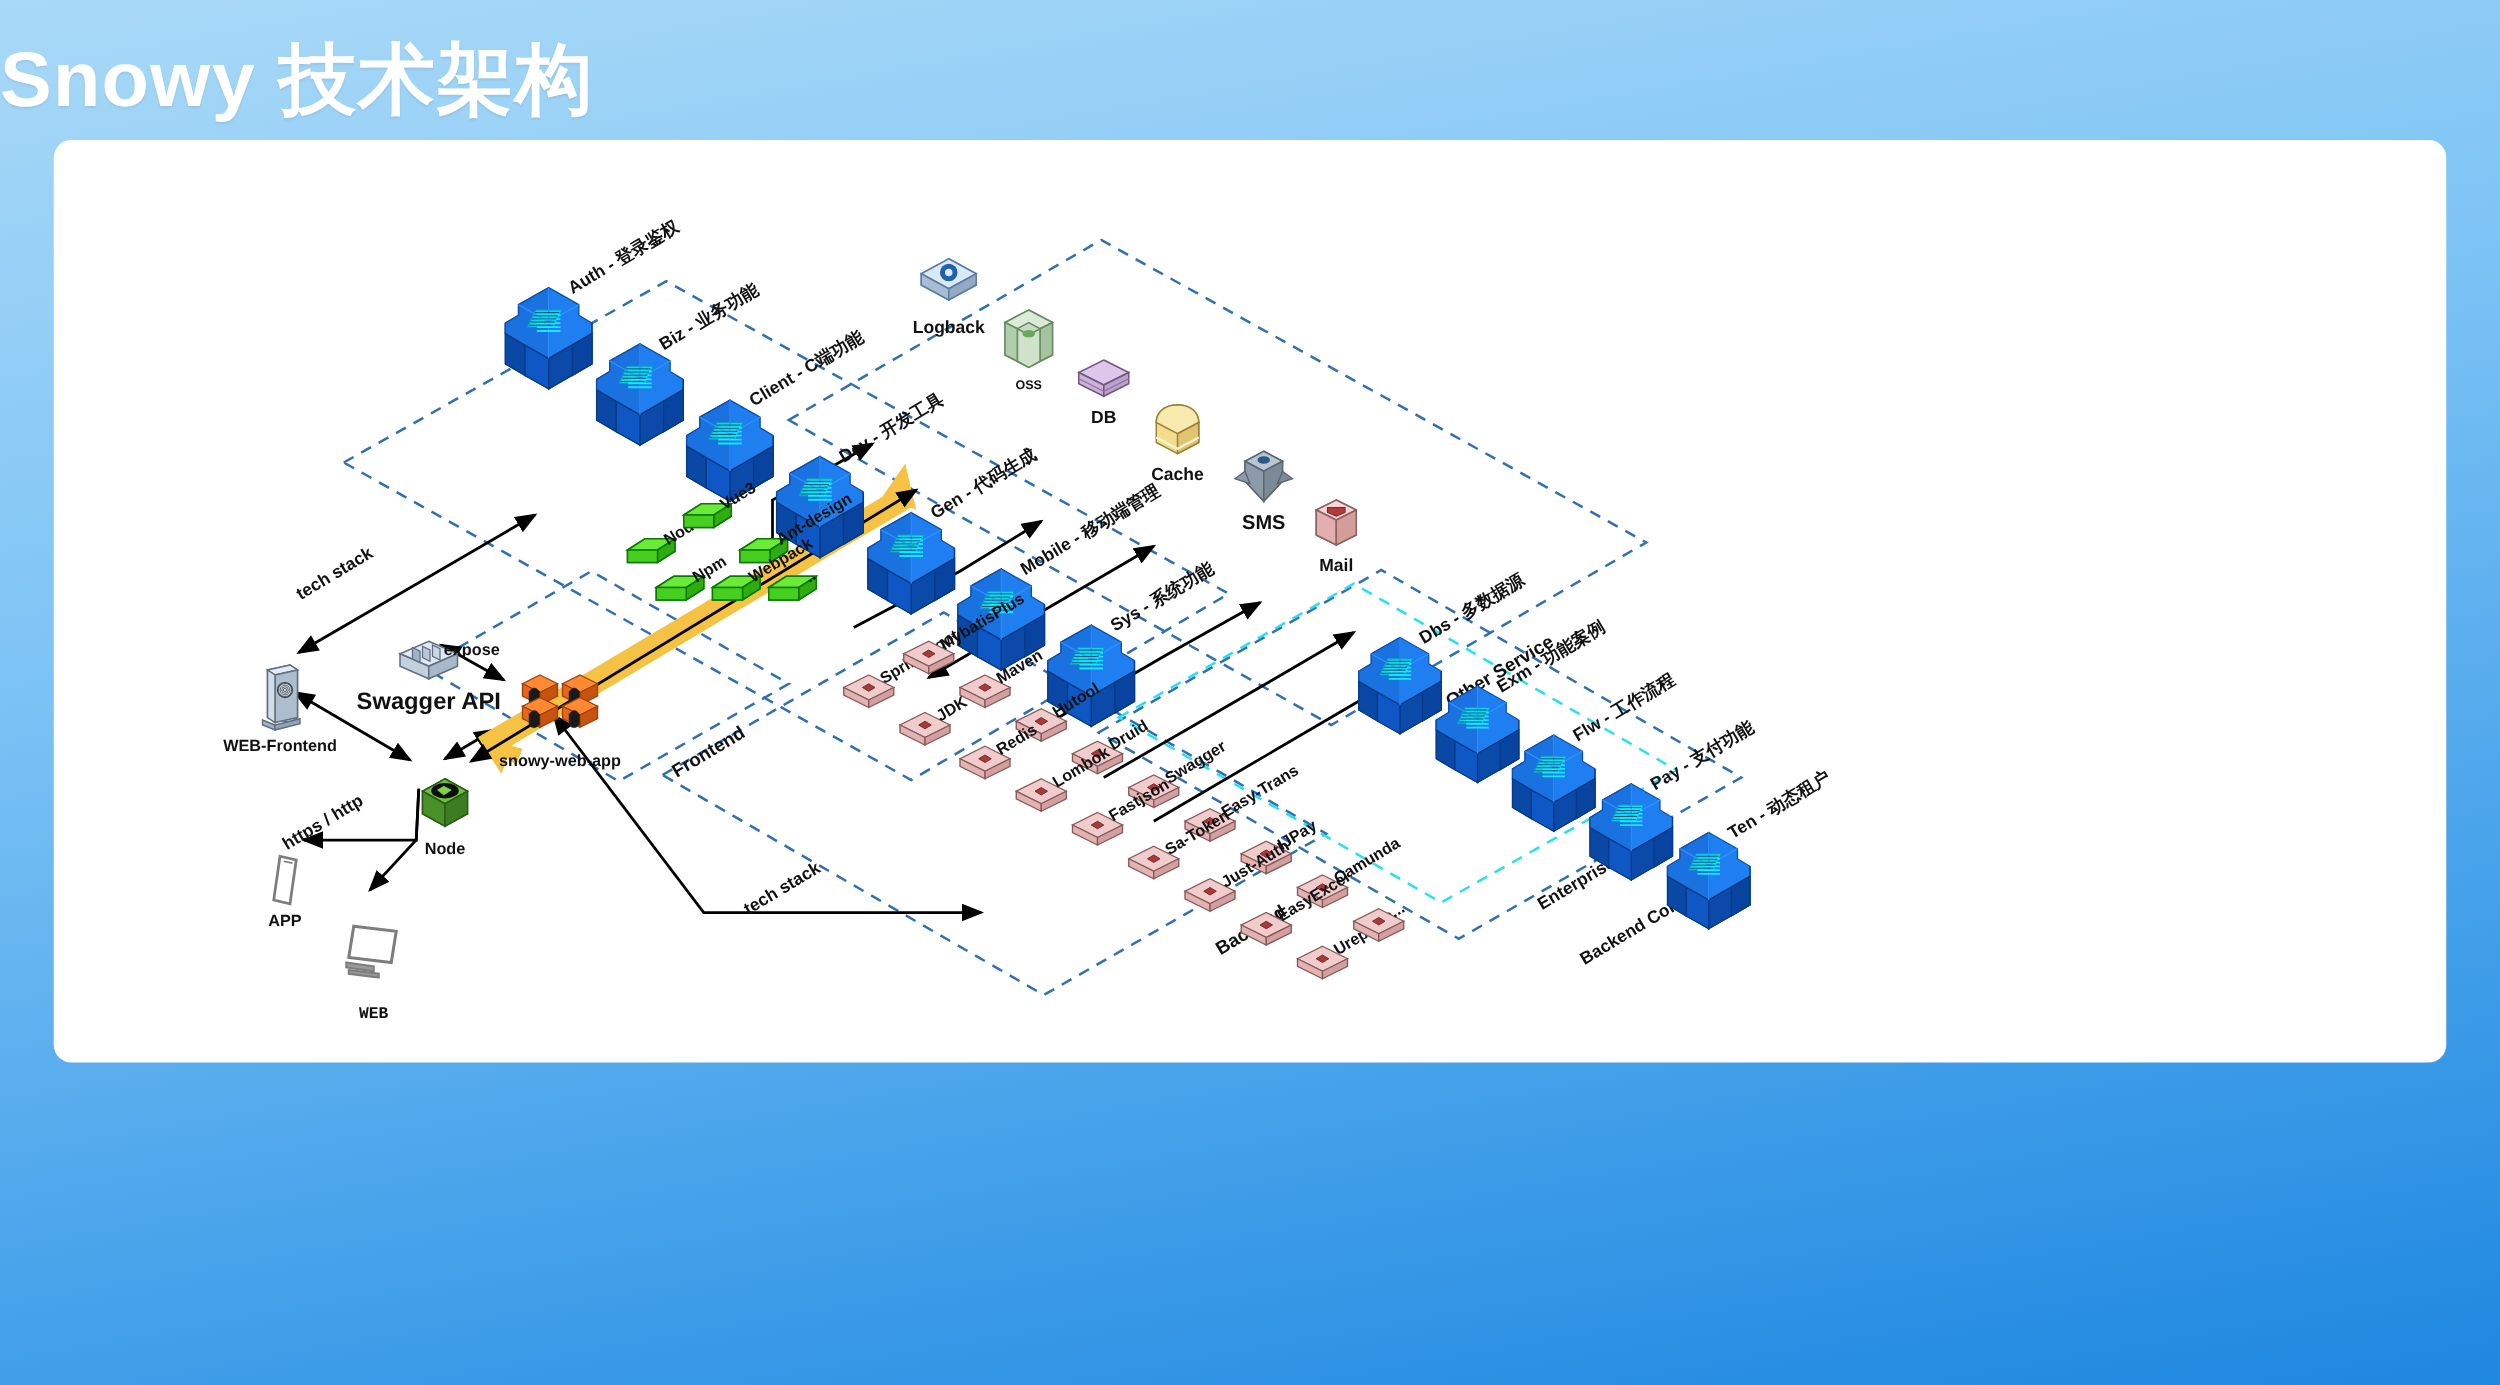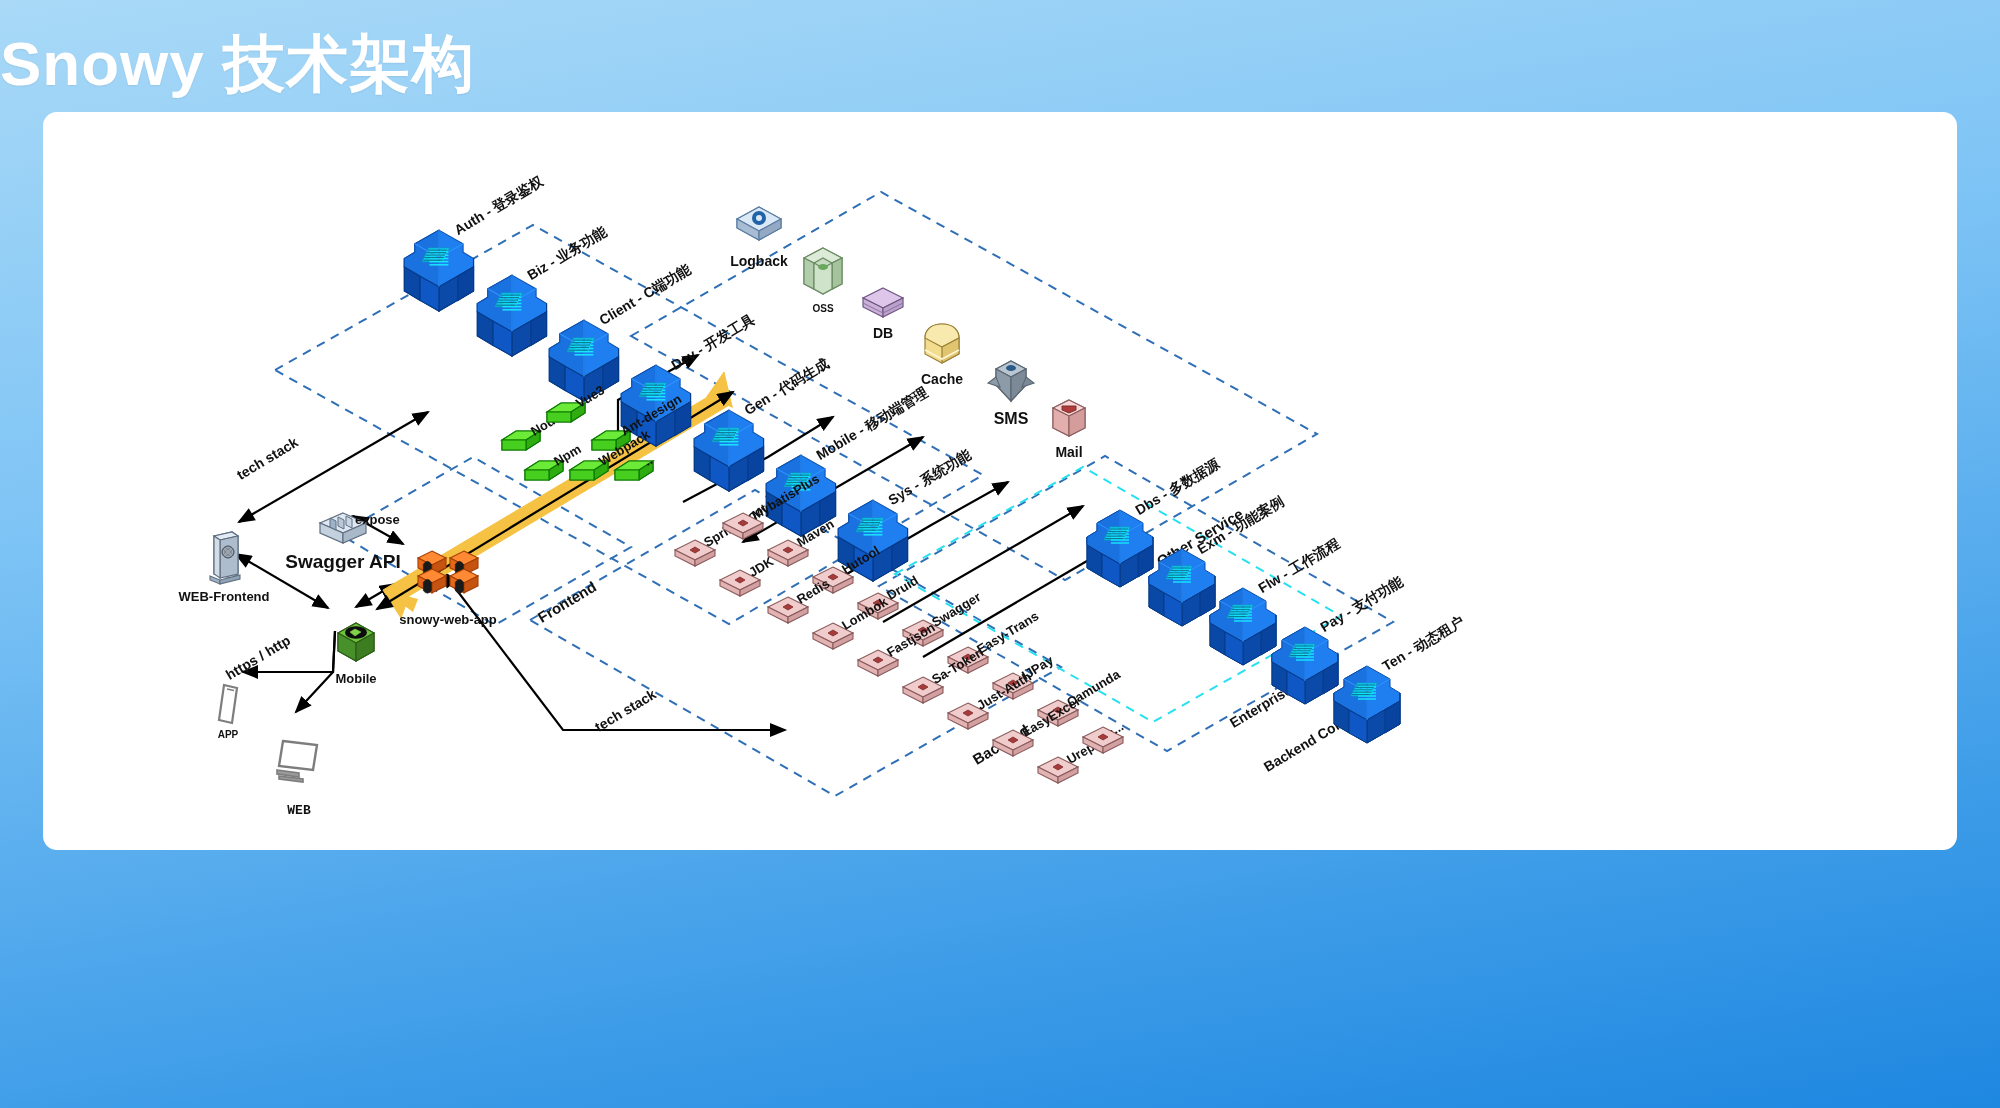--- a/index.html
+++ b/index.html
@@ -847,21 +847,21 @@
             <path d="M27,3 L50,13 L27,23 L4,13 Z" fill="#dfe8f2" stroke="#5f6f80" stroke-width="1.2"></path>
             <path d="M4,13 L27,23 L27,33 L4,23 Z" fill="#c3d0de" stroke="#5f6f80" stroke-width="1.2"></path>
             <path d="M27,23 L50,13 L50,23 L27,33 Z" fill="#aab9ca" stroke="#5f6f80" stroke-width="1.2"></path>
             <path d="M14,8 L20,11 L20,20 L14,17 Z" fill="#9fb3c8" stroke="#5f6f80" stroke-width="1"></path>
             <path d="M22,7 L28,10 L28,19 L22,16 Z" fill="#b9c8d8" stroke="#5f6f80" stroke-width="1"></path>
             <path d="M30,6 L36,9 L36,18 L30,15 Z" fill="#c9d6e4" stroke="#5f6f80" stroke-width="1"></path>
           </svg>
         </div>
         <div class="nlabel" style="left: 50%; top: 100%; margin-top: 3px; transform: translateX(-50%); font-size: 19px;">Swagger API</div>
       </div>
-      <div class="node" style="left: 363px; top: 435px;">
+      <div class="node" style="left: 363px; top: 424px;">
         <div>
           <svg width="84" height="62" viewBox="0 0 84 62" style="display: block;">
             <g>
               <path d="M26,4 L40,11 L26,18 L12,11 Z" fill="#ff8a33" stroke="#a43f05" stroke-width="1.1"></path>
               <path d="M12,11 L26,18 L26,27.8 L12,20.8 Z" fill="#e5681a" stroke="#a43f05" stroke-width="1.1"></path>
               <path d="M26,18 L40,11 L40,20.8 L26,27.8 Z" fill="#c65410" stroke="#a43f05" stroke-width="1.1"></path>
               <path d="M17.32,17.299999999999997 q4.2,-5.88 8.12,-0.05 l0,8.4 q-4.2,5.04 -8.12,0.05 Z" fill="#1a1a1a" stroke="#1a1a1a" stroke-width="0.5"></path>
             </g>
             <g>
               <path d="M58,4 L72,11 L58,18 L44,11 Z" fill="#ff8a33" stroke="#a43f05" stroke-width="1.1"></path>
@@ -889,30 +889,30 @@
         <div>
           <svg width="50" height="48" viewBox="0 0 50 48" style="display: block;">
             <path d="M25,3 L43,13 L43,31 L25,41 L7,31 L7,13 Z" fill="#4e9a2a" stroke="#2d5c16" stroke-width="1.2"></path>
             <path d="M25,3 L43,13 L25,23 L7,13 Z" fill="#6cc43d" stroke="#2d5c16" stroke-width="1.2"></path>
             <path d="M7,13 L25,23 L25,41 L7,31 Z" fill="#47902a" stroke="#2d5c16" stroke-width="1.2"></path>
             <path d="M25,23 L43,13 L43,31 L25,41 Z" fill="#3c7d22" stroke="#2d5c16" stroke-width="1.2"></path>
             <ellipse cx="25" cy="12.5" rx="11" ry="6.2" fill="#0d0d0d"></ellipse>
             <path d="M19,12 L24,9 L30,12 L24,16 Z" fill="#7fd24a" stroke="#7fd24a" stroke-width="0.6"></path>
           </svg>
         </div>
-        <div class="nlabel" style="left: 50%; top: 100%; margin-top: 3px; transform: translateX(-50%); font-size: 13px;">Mobile</div>
+        <div class="nlabel" style="left: 50%; top: 100%; margin-top: 3px; transform: translateX(-50%); font-size: 13px;">Node</div>
       </div>
       <div class="node" style="left: 172px; top: 570px;">
         <div>
           <svg width="26" height="44" viewBox="0 0 26 44" style="display: block;">
             <path d="M9,3 L22,6 L17,41 L4,38 Z" fill="#ffffff" stroke="#7d7d7d" stroke-width="2.2"></path>
             <path d="M12,7 L19,8.5" fill="none" stroke="#7d7d7d" stroke-width="1.4"></path>
           </svg>
         </div>
-        <div class="nlabel" style="left: 50%; top: 100%; margin-top: 3px; transform: translateX(-50%); font-size: 10px;">APP</div>
+        <div class="nlabel" style="left: 50%; top: 100%; margin-top: 3px; transform: translateX(-50%); font-size: 13px;">APP</div>
       </div>
       <div class="node" style="left: 230px; top: 625px;">
         <div>
           <svg width="52" height="46" viewBox="0 0 52 46" style="display: block;">
             <path d="M10,4 L44,8 L40,33 L6,29 Z" fill="#ffffff" stroke="#7d7d7d" stroke-width="2.4"></path>
             <path d="M4,33 L26,36 L26,40 L4,37 Z" fill="#9a9a9a" stroke="#7d7d7d" stroke-width="1.6"></path>
             <path d="M6,39 L30,42 L30,45 L6,42 Z" fill="#9a9a9a" stroke="#7d7d7d" stroke-width="1.6"></path>
           </svg>
         </div>
         <div class="nlabel" style="left: 50%; top: 100%; margin-top: 20px; transform: translateX(-50%); font-size: 13px; font-family: Liberation Mono, monospace;">WEB</div>

